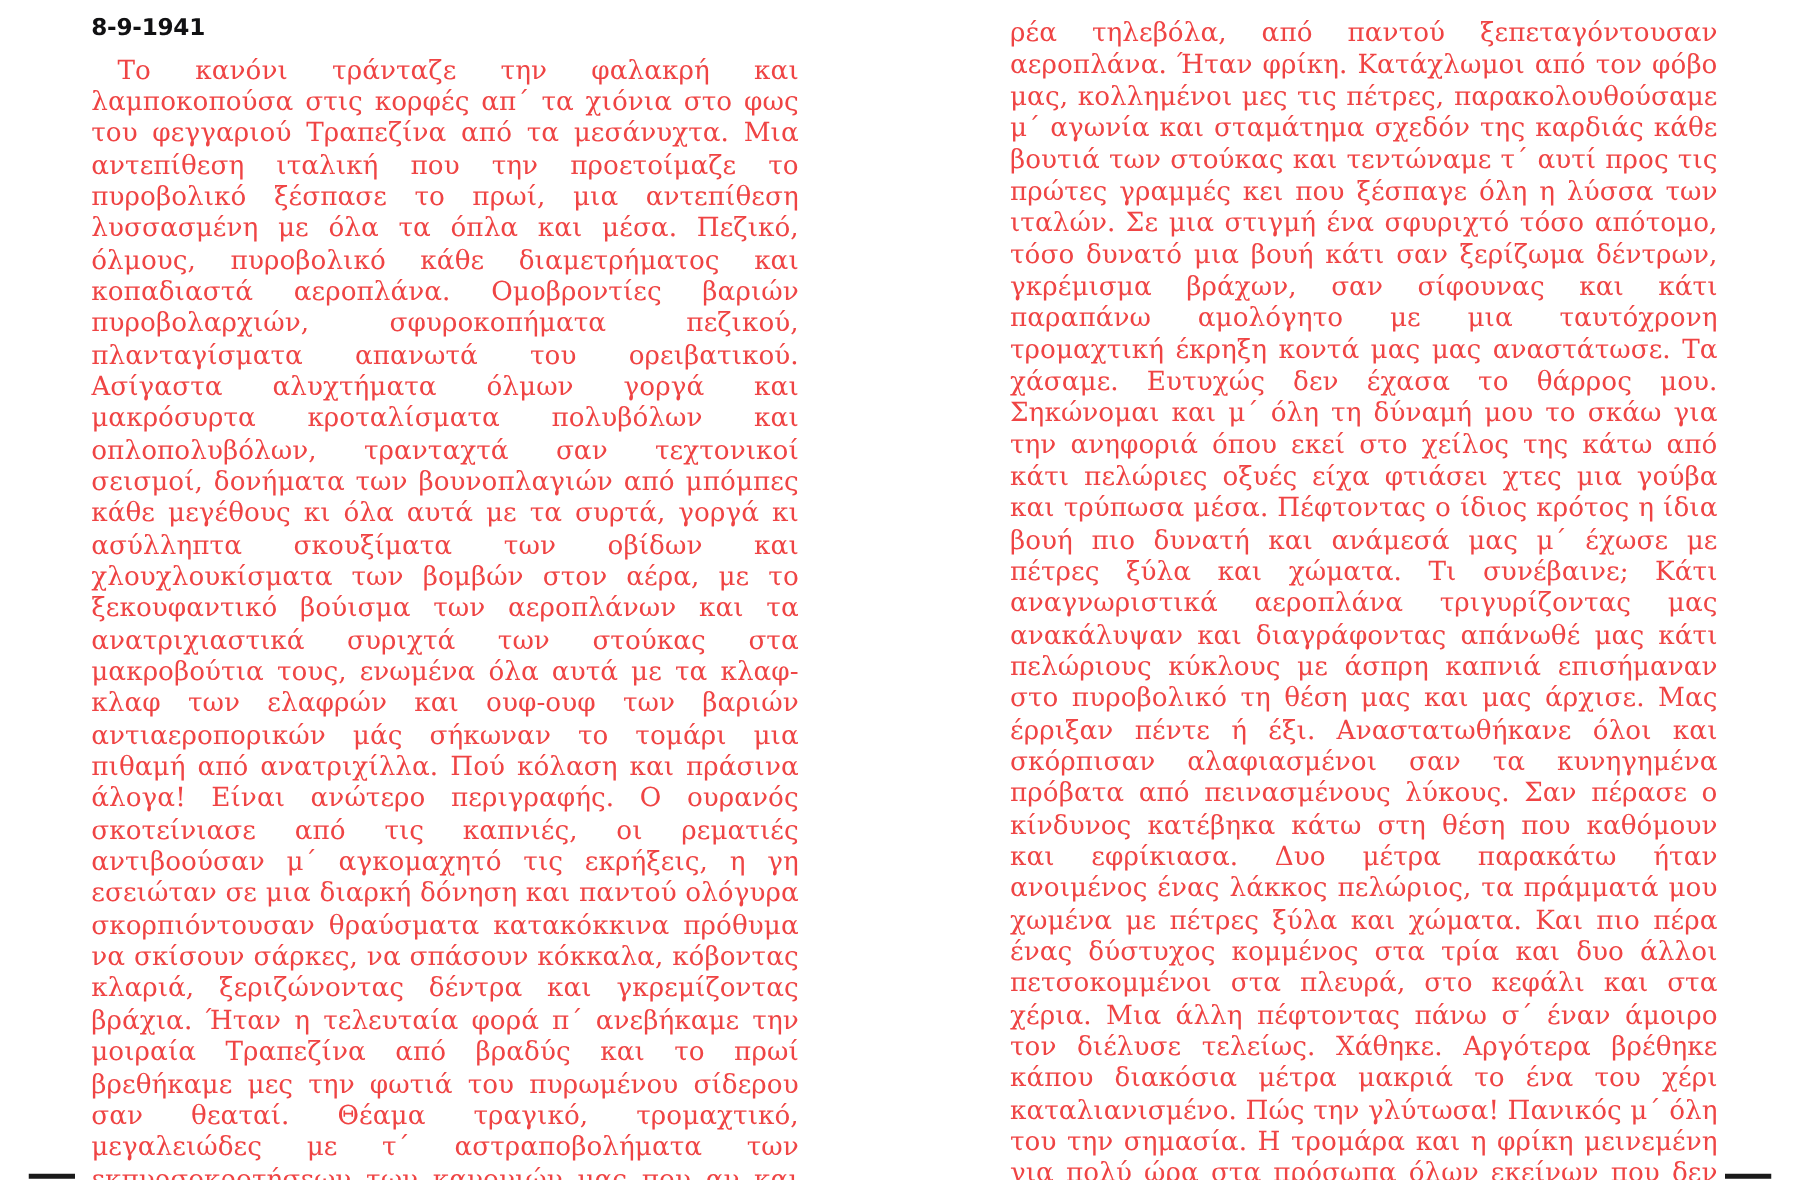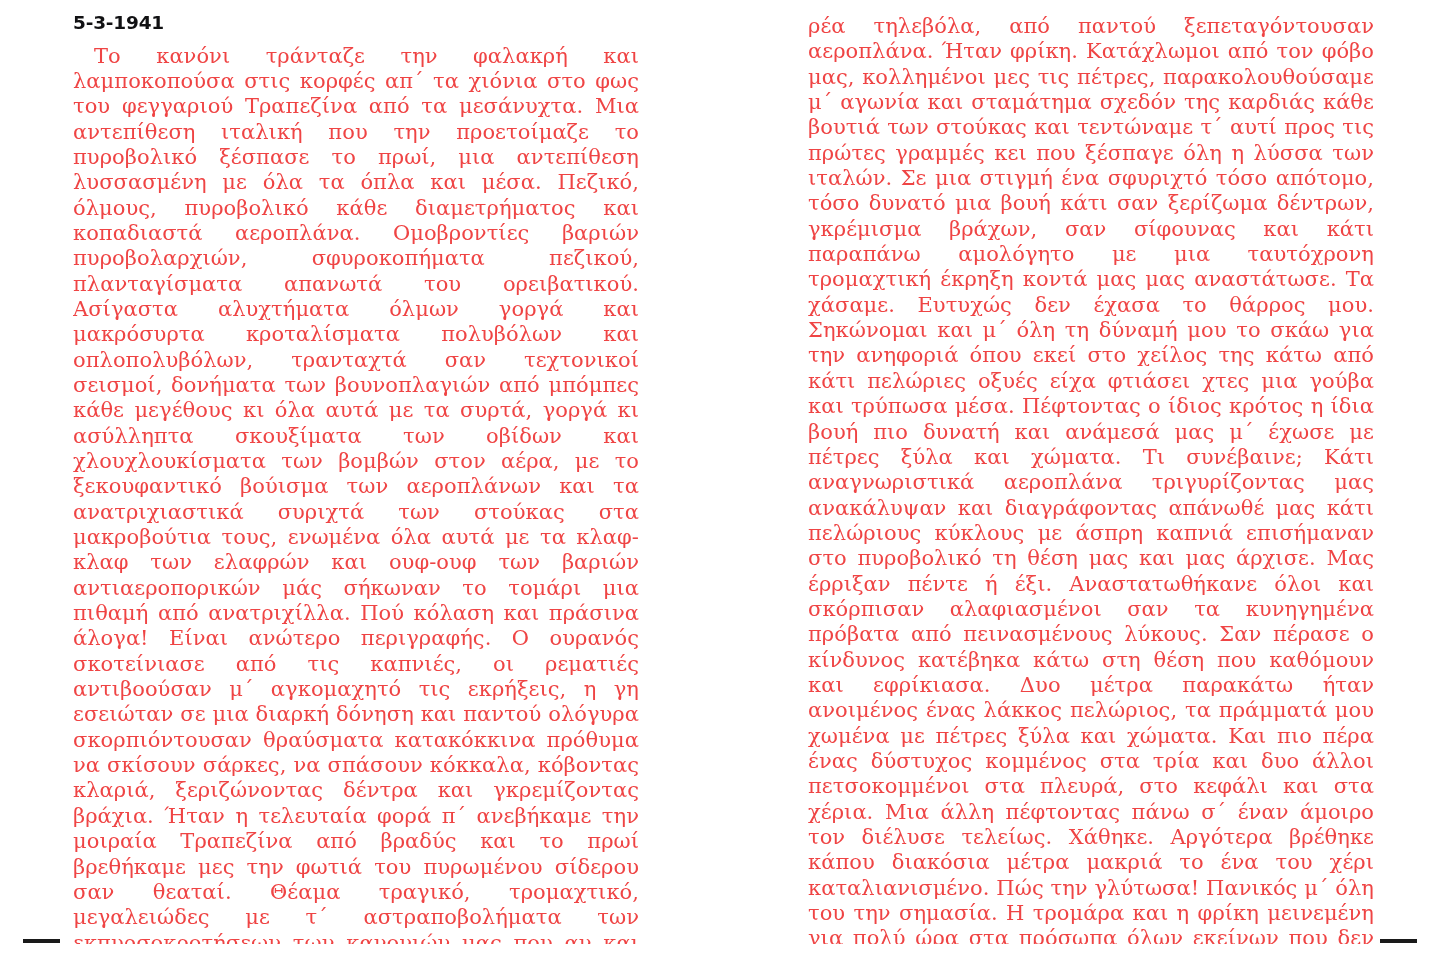--- a/index.html
+++ b/index.html
@@ -82,21 +82,21 @@
 </head>
 <body>
 
 <div class="page">
 
   <div class="gutter"></div>
 
   <div class="columns">
 
     <div class="column column-left">
-      <h1 class="doc-heading">5-3-1941</h1>
+      <h1 class="doc-heading">8-9-1941</h1>
 
       <p class="para indent">Το κανόνι τράνταζε την φαλακρή και λαμποκοπούσα στις κορφές απ΄ τα χιόνια στο φως του φεγγαριού Τραπεζίνα από τα μεσάνυχτα. Μια αντεπίθεση ιταλική που την προετοίμαζε το πυροβολικό ξέσπασε το πρωί, μια αντεπίθεση λυσσασμένη με όλα τα όπλα και μέσα. Πεζικό, όλμους, πυροβολικό κάθε διαμετρήματος και κοπαδιαστά αεροπλάνα. Ομοβροντίες βαριών πυροβολαρχιών, σφυροκοπήματα πεζικού, πλανταγίσματα απανωτά του ορειβατικού. Ασίγαστα αλυχτήματα όλμων γοργά και μακρόσυρτα κροταλίσματα πολυβόλων και οπλοπολυβόλων, τρανταχτά σαν τεχτονικοί σεισμοί, δονήματα των βουνοπλαγιών από μπόμπες κάθε μεγέθους κι όλα αυτά με τα συρτά, γοργά κι ασύλληπτα σκουξίματα των οβίδων και χλουχλουκίσματα των βομβών στον αέρα, με το ξεκουφαντικό βούισμα των αεροπλάνων και τα ανατριχιαστικά συριχτά των στούκας στα μακροβούτια τους, ενωμένα όλα αυτά με τα κλαφ-κλαφ των ελαφρών και ουφ-ουφ των βαριών αντιαεροπορικών μάς σήκωναν το τομάρι μια πιθαμή από ανατριχίλλα. Πού κόλαση και πράσινα άλογα! Είναι ανώτερο περιγραφής. Ο ουρανός σκοτείνιασε από τις καπνιές, οι ρεματιές αντιβοούσαν μ΄ αγκομαχητό τις εκρήξεις, η γη εσειώταν σε μια διαρκή δόνηση και παντού ολόγυρα σκορπιόντουσαν θραύσματα κατακόκκινα πρόθυμα να σκίσουν σάρκες, να σπάσουν κόκκαλα, κόβοντας κλαριά, ξεριζώνοντας δέντρα και γκρεμίζοντας βράχια. Ήταν η τελευταία φορά π΄ ανεβήκαμε την μοιραία Τραπεζίνα από βραδύς και το πρωί βρεθήκαμε μες την φωτιά του πυρωμένου σίδερου σαν θεαταί. Θέαμα τραγικό, τρομαχτικό, μεγαλειώδες με τ΄ αστραποβολήματα των εκπυρσοκροτήσεων των κανονιών μας που αν και λιγότερα υπεράσπιζαν γενναία, υπεράνθρωπα κι αποτελεσματικά τους προμάχους δικούς μας αν και κινδύνευαν να χωθούν από την βροχή των οβίδων των ιταλικών τηλεβόλων. Το άλλο βράδυ πάλι τα ίδια και χειρότερα στο πόδι όλοι. Ξανάρχιζε η αντεπίθεση πιο ορμητική και πιο λυσσασμένη. Μα του κάκου! Ήσαν οι αντεπιθέσεις του Μουσολίνι που τις διηύθυνε από την Αυλώνα. Προσπάθησε μ΄ όλα τα μέσα που του διέθετε ο τέλειος οπλισμός του, με στρατεύματα καινούρια, με αεροπλάνα λεύτερα στον ουρανό χωρίς αντιπερισπασμούς από δικά μας εκτός από λιγοστά αντιαεροπορικά. Στο μέτωπο το κεντρικό είχε ξαπολύσει κάπου 110 γεράκια- 30 βαριά βομβαρδιστικά, 1940 καταδιωχτικά, 30 στούκας και κάπου 10 ανιχνευτικά- που τριγύριζαν κι απολούσαν όπου τύχαινε άμμο μπόμπες σκεπάζοντας τον ουρανό με άσπρες και μαύρες καπνιές.</p>
 
     </div>
 
     <div class="column column-right">
       <p class="para">ρέα τηλεβόλα, από παντού ξεπεταγόντουσαν αεροπλάνα. Ήταν φρίκη. Κατάχλωμοι από τον φόβο μας, κολλημένοι μες τις πέτρες, παρακολουθούσαμε μ΄ αγωνία και σταμάτημα σχεδόν της καρδιάς κάθε βουτιά των στούκας και τεντώναμε τ΄ αυτί προς τις πρώτες γραμμές κει που ξέσπαγε όλη η λύσσα των ιταλών. Σε μια στιγμή ένα σφυριχτό τόσο απότομο, τόσο δυνατό μια βουή κάτι σαν ξερίζωμα δέντρων, γκρέμισμα βράχων, σαν σίφουνας και κάτι παραπάνω αμολόγητο με μια ταυτόχρονη τρομαχτική έκρηξη κοντά μας μας αναστάτωσε. Τα χάσαμε. Ευτυχώς δεν έχασα το θάρρος μου. Σηκώνομαι και μ΄ όλη τη δύναμή μου το σκάω για την ανηφοριά όπου εκεί στο χείλος της κάτω από κάτι πελώριες οξυές είχα φτιάσει χτες μια γούβα και τρύπωσα μέσα. Πέφτοντας ο ίδιος κρότος η ίδια βουή πιο δυνατή και ανάμεσά μας μ΄ έχωσε με πέτρες ξύλα και χώματα. Τι συνέβαινε; Κάτι αναγνωριστικά αεροπλάνα τριγυρίζοντας μας ανακάλυψαν και διαγράφοντας απάνωθέ μας κάτι πελώριους κύκλους με άσπρη καπνιά επισήμαναν στο πυροβολικό τη θέση μας και μας άρχισε. Μας έρριξαν πέντε ή έξι. Αναστατωθήκανε όλοι και σκόρπισαν αλαφιασμένοι σαν τα κυνηγημένα πρόβατα από πεινασμένους λύκους. Σαν πέρασε ο κίνδυνος κατέβηκα κάτω στη θέση που καθόμουν και εφρίκιασα. Δυο μέτρα παρακάτω ήταν ανοιμένος ένας λάκκος πελώριος, τα πράμματά μου χωμένα με πέτρες ξύλα και χώματα. Και πιο πέρα ένας δύστυχος κομμένος στα τρία και δυο άλλοι πετσοκομμένοι στα πλευρά, στο κεφάλι και στα χέρια. Μια άλλη πέφτοντας πάνω σ΄ έναν άμοιρο τον διέλυσε τελείως. Χάθηκε. Αργότερα βρέθηκε κάπου διακόσια μέτρα μακριά το ένα του χέρι καταλιανισμένο. Πώς την γλύτωσα! Πανικός μ΄ όλη του την σημασία. Η τρομάρα και η φρίκη μεινεμένη για πολύ ώρα στα πρόσωπα όλων εκείνων που δεν το ΄σκασαν αλλά έμειναν εκεί τους είχε σαν τρελλούς. Άφωνοι συγκεντρωθήκαμε και με κόπο πήραμε τα πράμματά μας και διαταχτήκαμε να ετοιμαστούμε για δρόμο. Πηγαίναμε στην πρώτη γραμμή. Αναστατωμένοι από τον χάρο που μας περιάδραξε αδιαφορήσαμε στην διαταγή και συμμαζεμένοι πήραμε τον δρόμο για τις προφυλακές.</p>
 
       <p class="para indent">Κι η αντεπίθεση κόπασε για να συνεχιστή κι αύριο μα χωρίς κανένα αποτέλεσμα εχτός από τον σκοτωμό και την αχρήστεψη μα και την απώλεια πολλών υψωμάτων των Ιταλών. Στο δρόμο συναντήσαμε τις τραγικές κουστωδίες των τραυματιών που παράδερναν και βέλλαζαν από τους πόνους βασανιζόμενοι ανυπόφορα στο να μεταφερθούν ώρες ολόκληρες και μέσα από κάτι γκρεμούς στο ορεινό χειρουργείο για τις πρώτες βοήθειες. Πολλοί απ΄ αυτούς τους δύστυχους από την αιμορραγία ή το βαρύ τραύμα έμεναν στο δρόμο για πάντα. Και τότε οι τραυμα-</p>
     </div>

